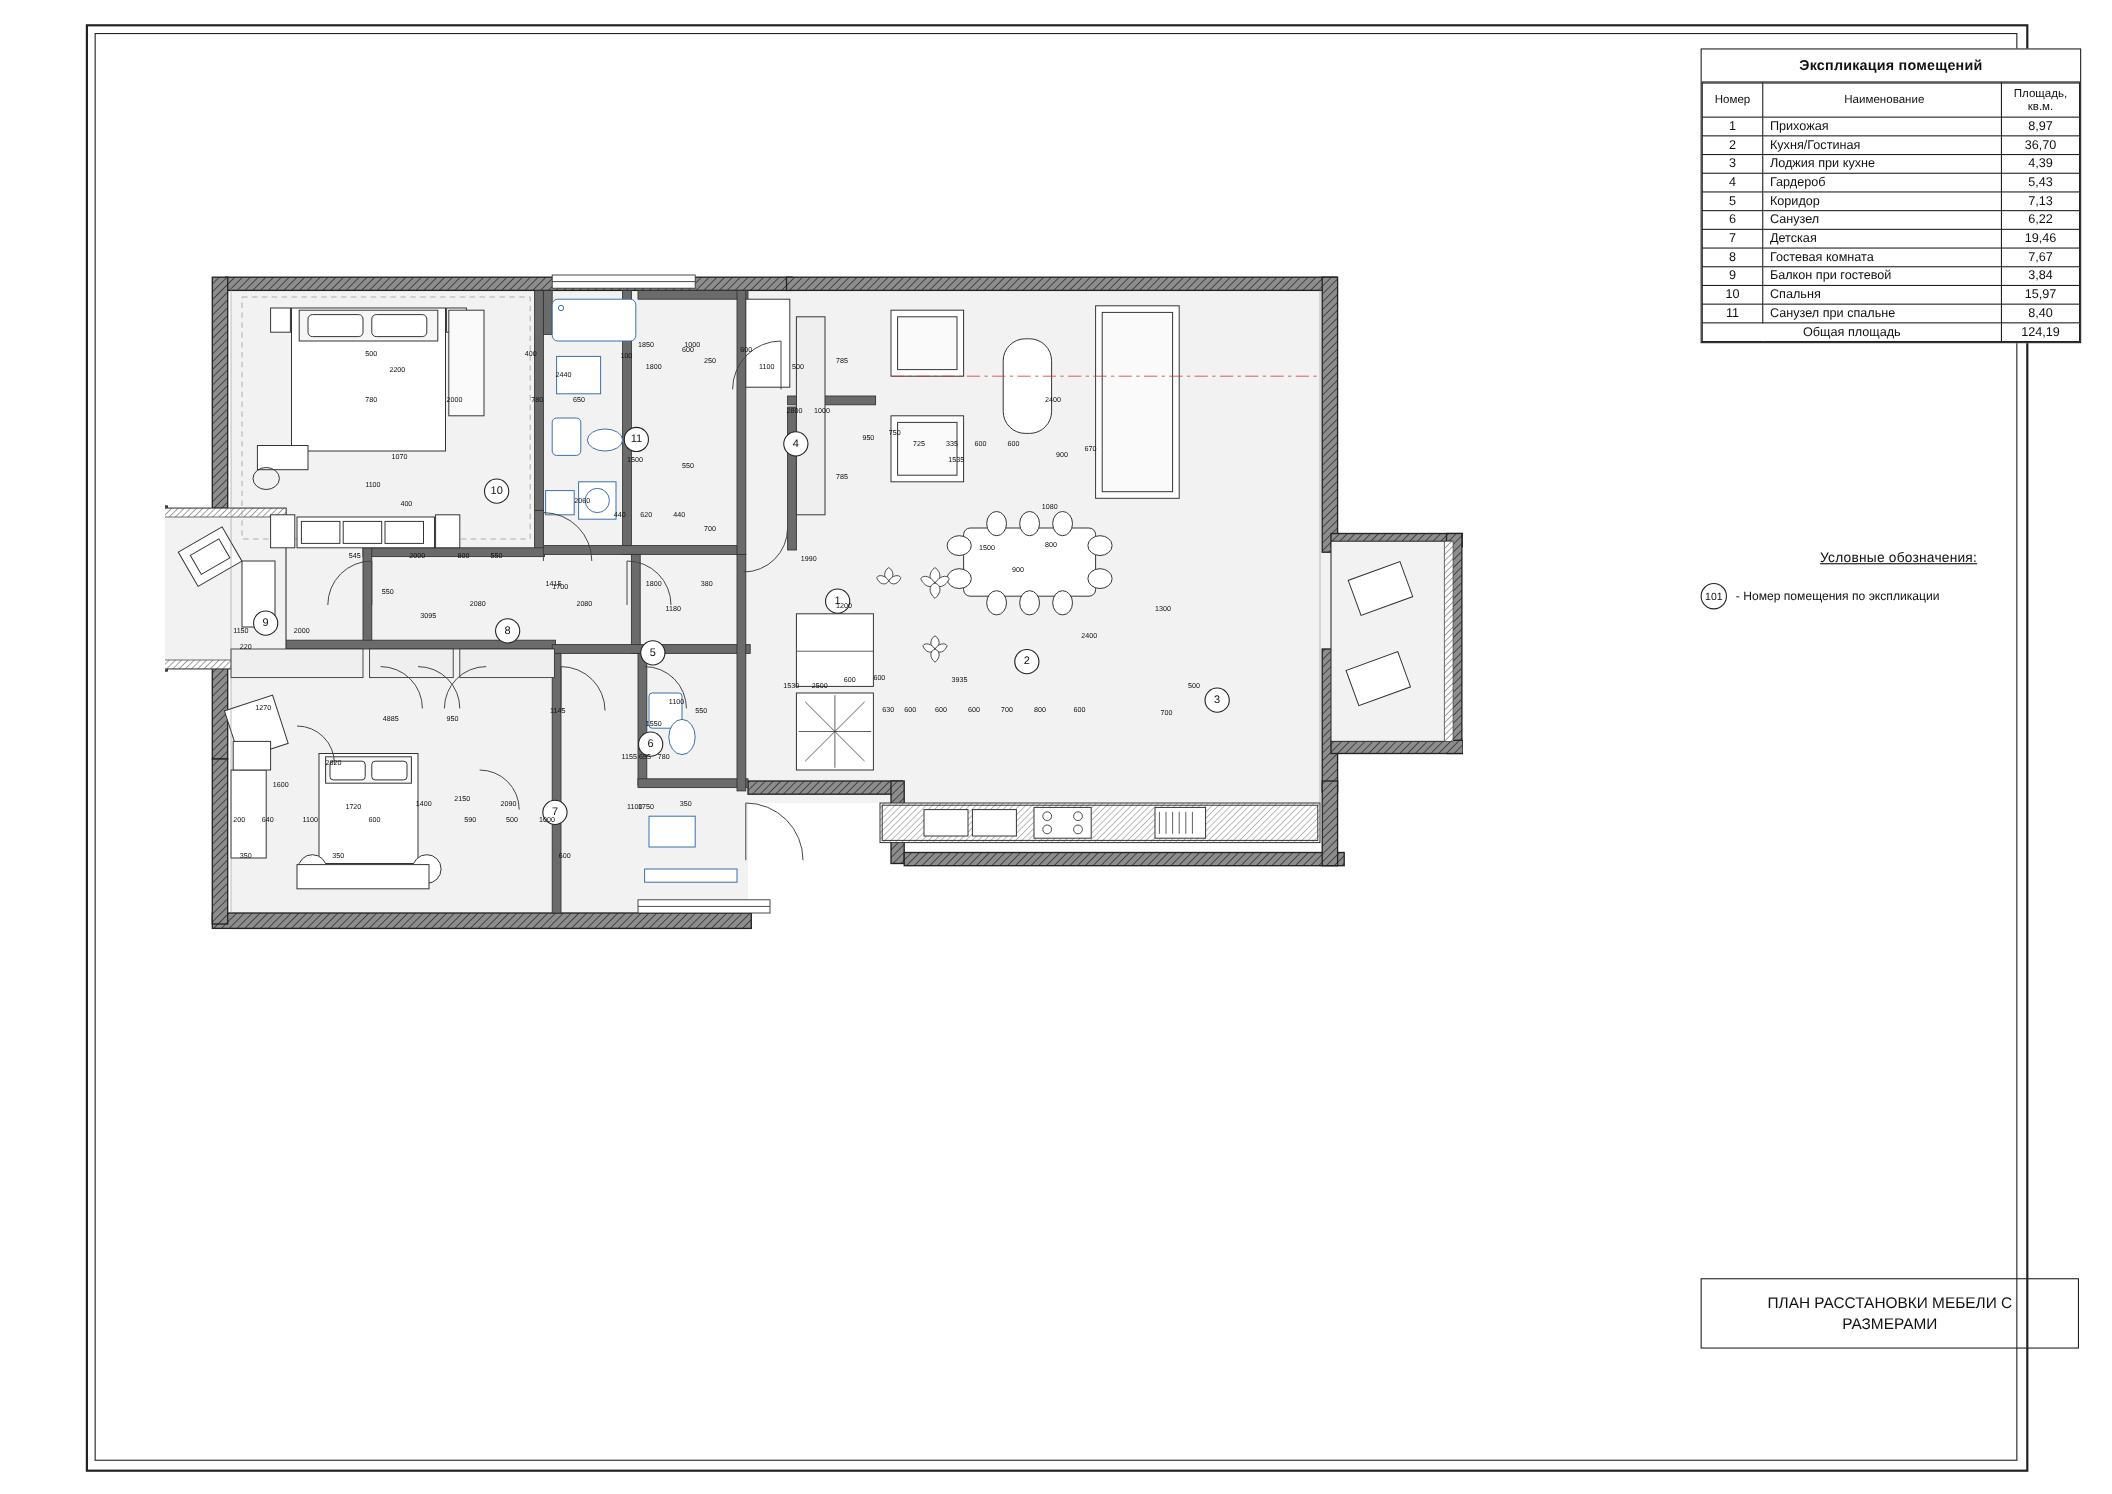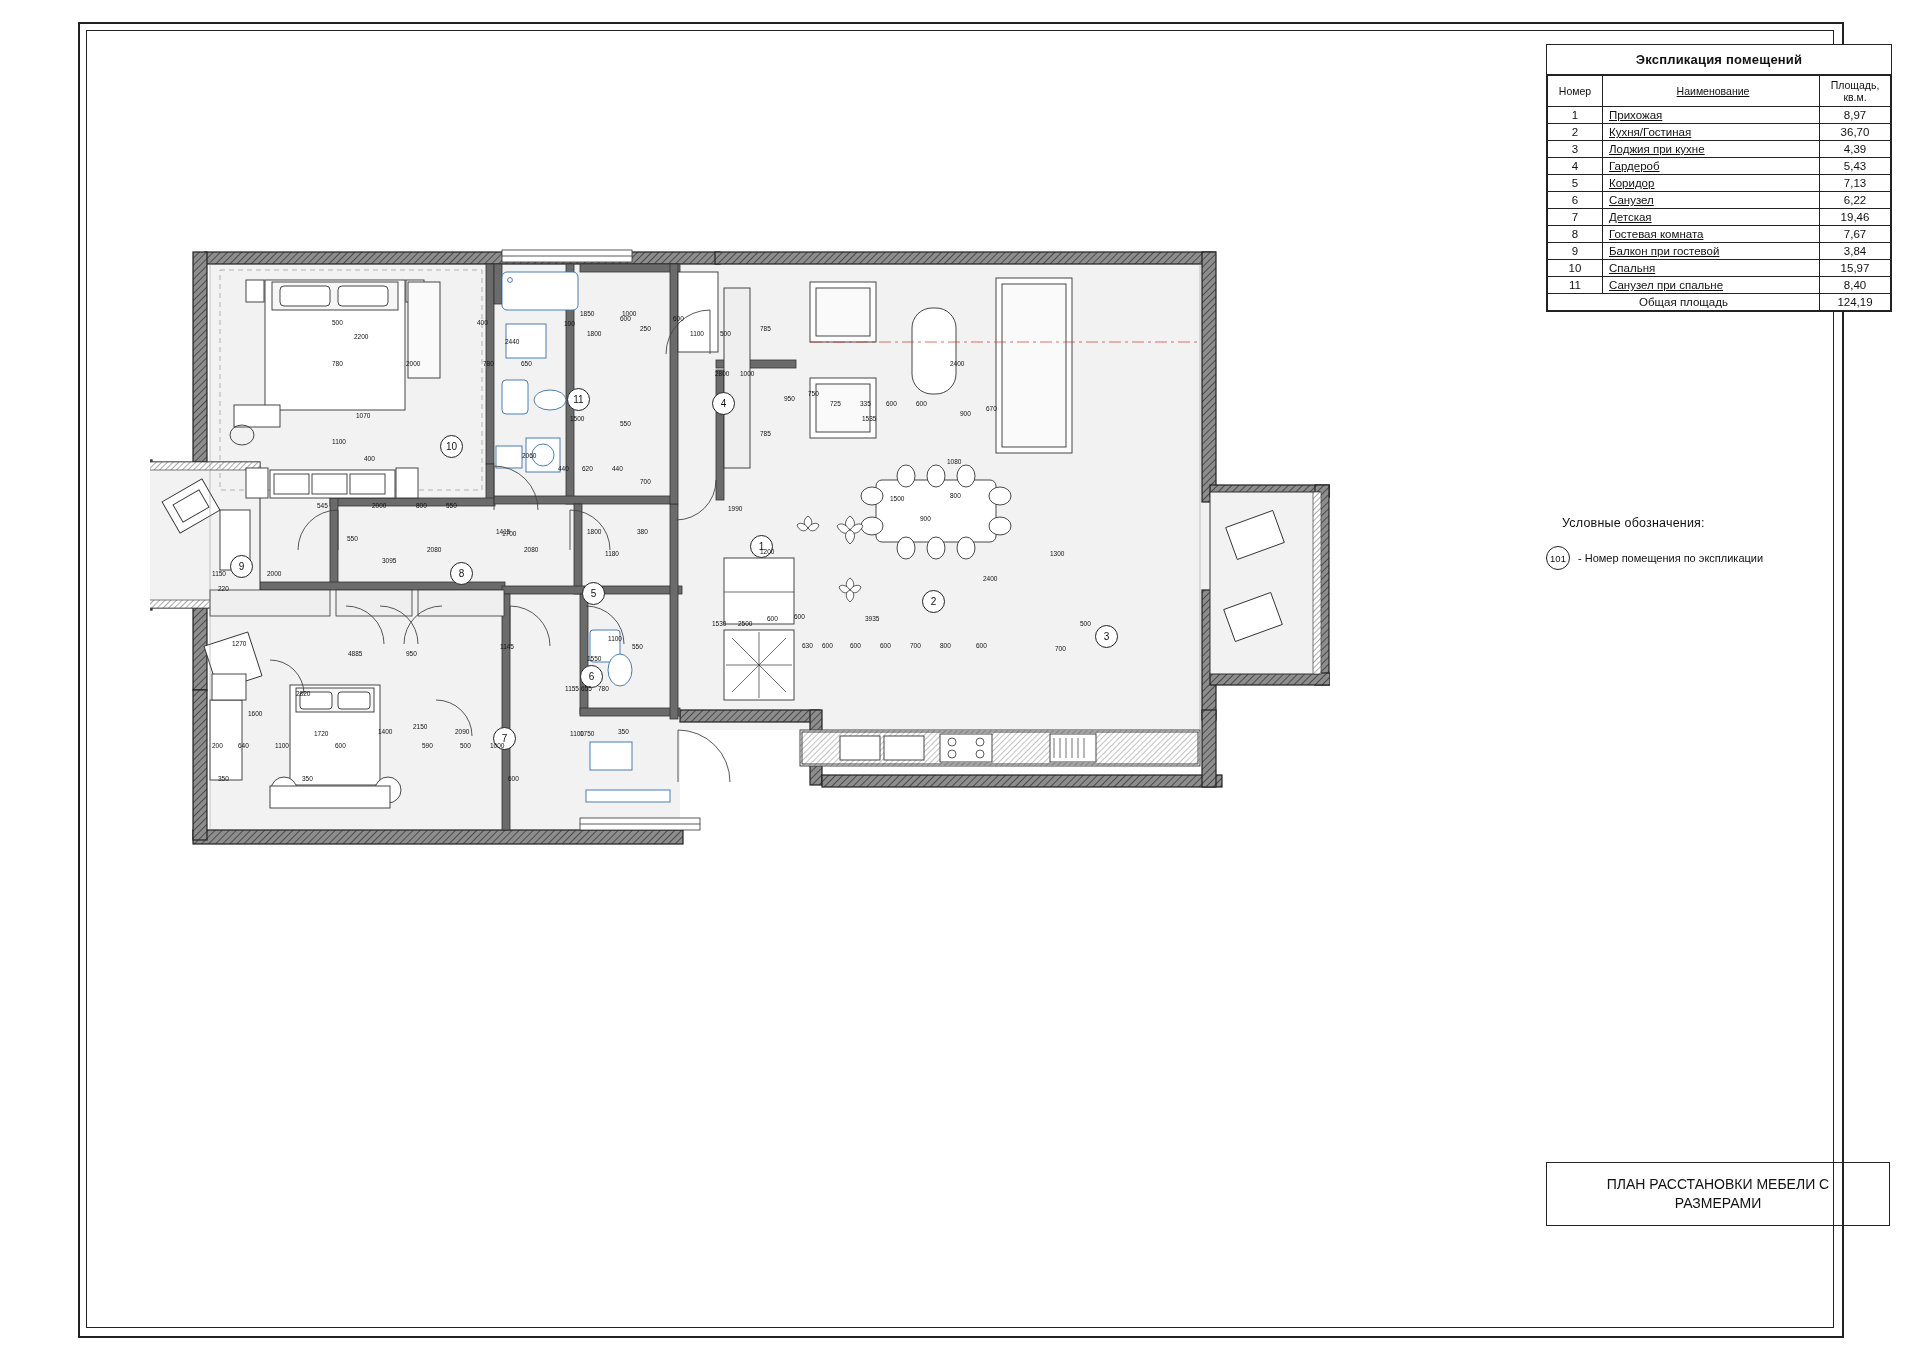--- a/index.html
+++ b/index.html
@@ -9,28 +9,28 @@
   .frame{position:absolute;left:78px;top:22px;width:1762px;height:1312px;border:2px solid #222;}
   .frame-inner{position:absolute;left:86px;top:30px;width:1746px;height:1296px;border:1px solid #222;}
 
   
   .spec{position:absolute;left:1546px;top:44px;width:344px;border:1.5px solid #222;background:#fff;}
   .spec .title{text-align:center;font-size:13px;padding:7px 0 7px;border-bottom:1.2px solid #222;letter-spacing:.2px;font-weight:bold;}
   table.spec-tbl{border-collapse:collapse;width:100%;font-size:11.5px;}
   table.spec-tbl th,table.spec-tbl td{border:1px solid #222;padding:2px 4px;font-weight:normal;}
   table.spec-tbl th{font-size:10.5px;line-height:1.15;text-align:center;padding:3px 2px;}
   .c-num{width:46px;text-align:center;}
-  .c-name{text-align:left;padding-left:6px!important;text-decoration:underline;}
+  .c-name{text-align:left;padding-left:6px!important;}
   .c-area{width:62px;text-align:center;}
   .total-row td{border-top:1.2px solid #222;}
   .total-label{text-align:center;padding-left:4px!important;}
 
   
   .legend{position:absolute;left:1546px;top:500px;width:360px;}
-  .legend h4{margin:16px;font-size:12.5px;font-weight:normal;letter-spacing:.2px;}
+  .legend h4{margin:0;font-size:12.5px;font-weight:normal;text-decoration:underline;letter-spacing:.2px;text-align:center;}
   .legend-row{display:flex;align-items:center;gap:8px;margin-top:16px;font-size:11px;}
   .legend-circle{width:22px;height:22px;border:1.1px solid #222;border-radius:50%;display:flex;align-items:center;justify-content:center;font-size:9.5px;}
 
   
   .notes{position:absolute;left:1546px;top:1020px;width:360px;font-size:11.5px;line-height:1.45;}
   .notes h4{margin:0 0 10px 0;font-size:12.5px;font-weight:normal;text-decoration:underline;}
   .notes p{margin:0;}
 
   
   .titleblock{position:absolute;left:1546px;top:1162px;width:344px;border:1.5px solid #222;text-align:center;font-size:14px;line-height:1.35;padding:12px 6px;box-sizing:border-box;}

